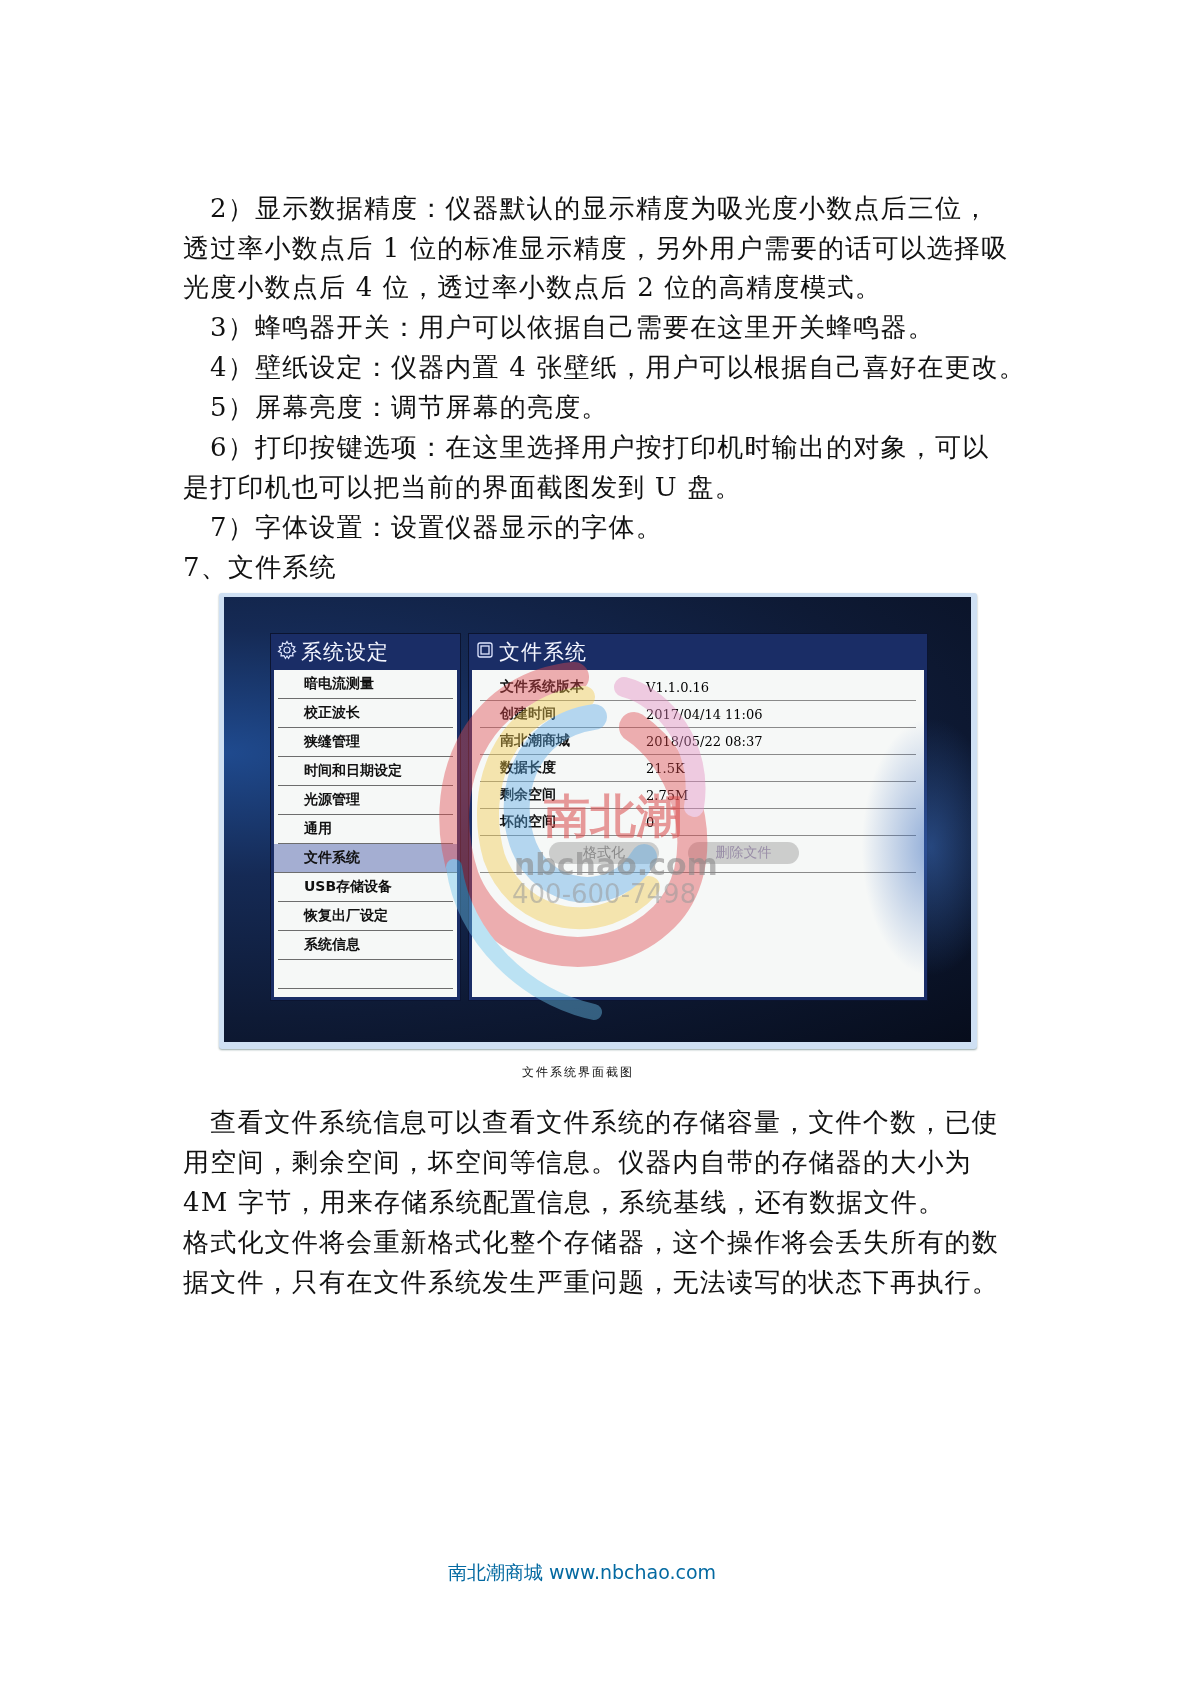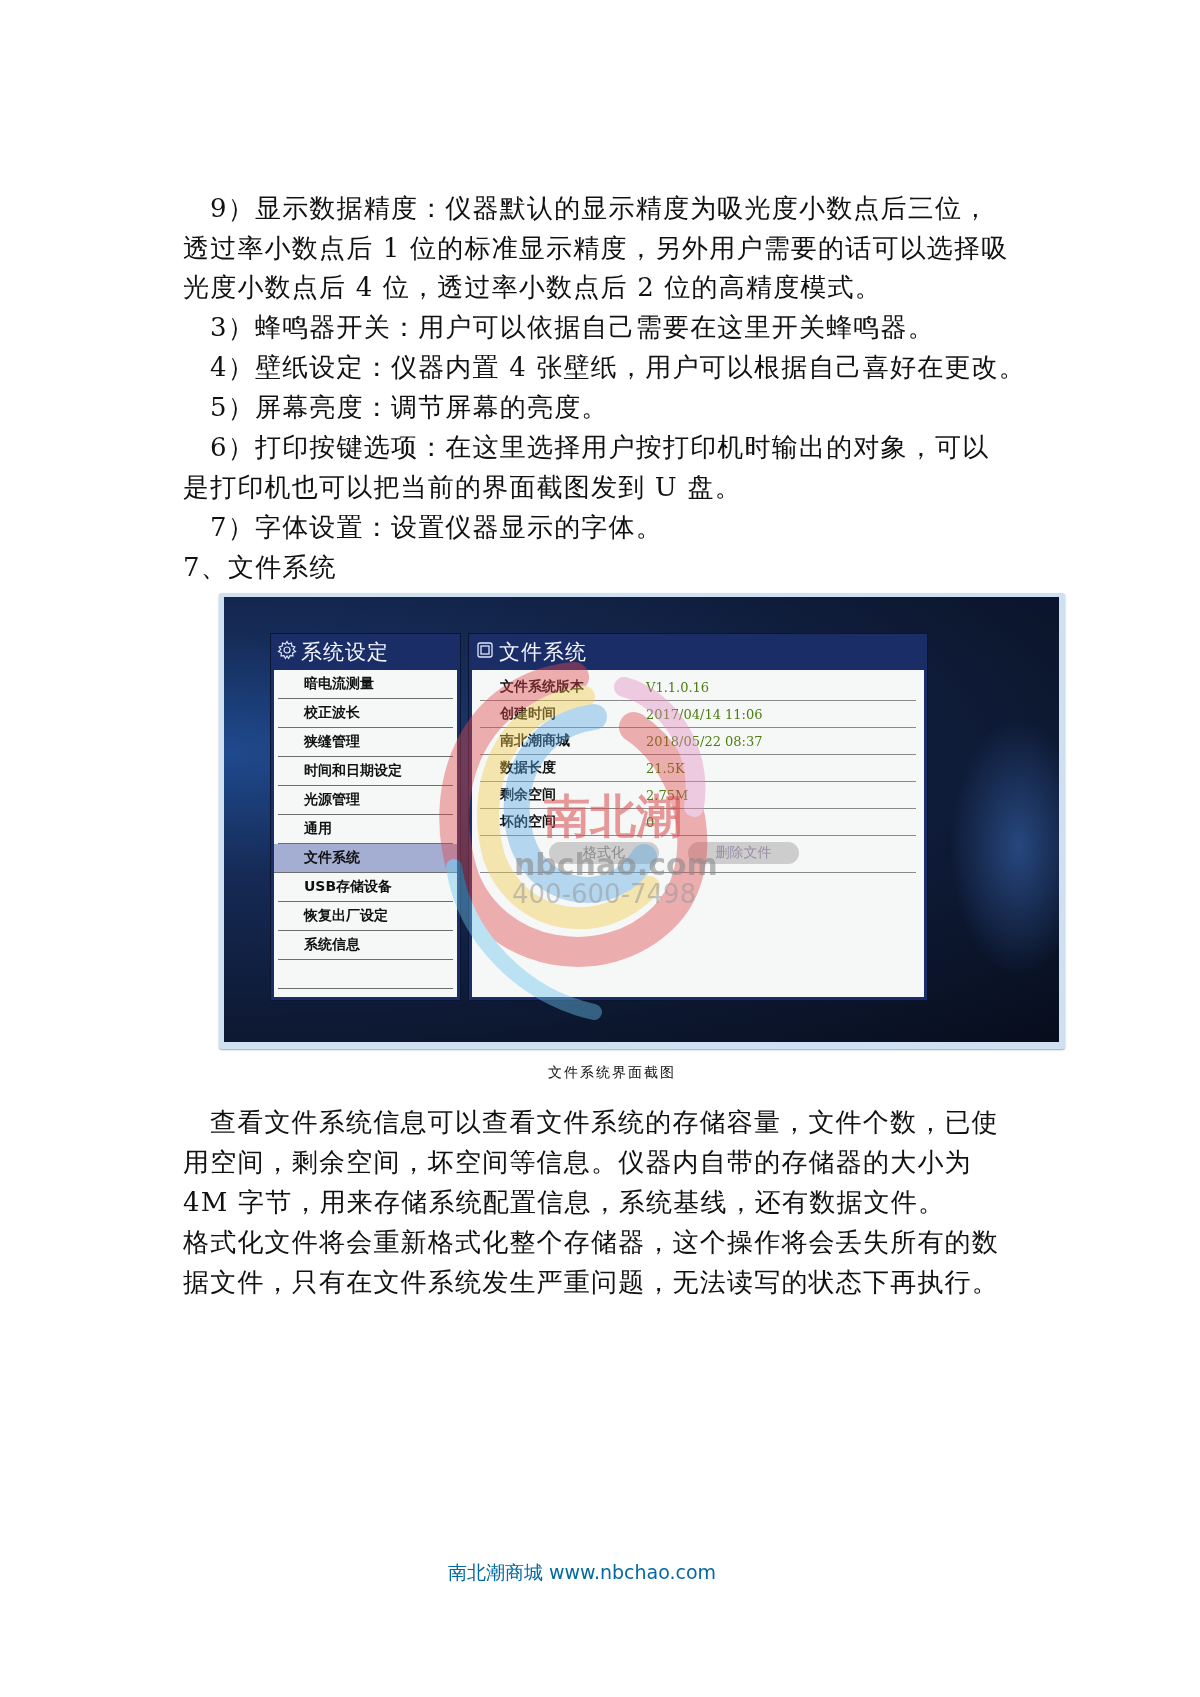--- a/index.html
+++ b/index.html
@@ -2,21 +2,21 @@
 <html><head>
 <meta charset="utf-8">
 <style>
   html, body { margin: 0; padding: 0; background: #ffffff; }
   body { width: 1200px; height: 1697px; position: relative; overflow: hidden;
          font-family: "DejaVu Serif", "Liberation Serif", serif; color: #111; }
   .line { position: absolute; left: 183px; font-size: 26px; line-height: 40px; white-space: nowrap; letter-spacing: 1.2px; }
   .indent { left: 210px; }
 
   
-  .shot { position: absolute; left: 219px; top: 593px; width: 846px; height: 456px;
+  .shot { position: absolute; left: 219px; top: 593px; width: 758px; height: 456px;
           background: #cfe0f3; border-radius: 3px; box-shadow: 0 1px 2px #9aa; }
   .shot-inner { position: absolute; left: 5px; top: 4px; right: 6px; bottom: 7px;
           background: radial-gradient(ellipse at 0% 35%, #1f4a8e 0%, #152a55 30%, #0e1a35 65%, #070d1c 100%); overflow: hidden; }
   .shot-inner::after { content: ""; position: absolute; right: -30px; top: 120px; width: 140px; height: 260px;
           background: radial-gradient(ellipse, rgba(60,110,190,0.55) 0%, rgba(20,40,80,0) 70%); }
 
   .panel { position: absolute; top: 36px; bottom: 41px; background: #1a2d66; border: 1px solid #0b1430; }
   .panel-left { left: 46px; width: 189px; }
   .panel-right { left: 244px; width: 458px; }
   .panel-head { height: 36px; display: flex; align-items: center; padding-left: 6px; color: #f4f6ff;
@@ -26,35 +26,35 @@
   .panel-right .panel-body { right: 3px; }
 
   .menu-item { height: 28px; border-bottom: 1px solid #6d6d6d; margin: 0 4px; padding-left: 26px;
           display: flex; align-items: center; font-family: "DejaVu Sans", sans-serif; font-weight: bold;
           font-size: 14px; color: #111; }
   .menu-item.active { background: #a4aed2; margin: 0; padding-left: 30px; }
   .menu-item.blank { border-bottom: 1px solid #6d6d6d; }
 
   .info-row { height: 26px; border-bottom: 1px solid #8a8a8a; margin: 0 8px 0 8px; display: flex; align-items: center; }
   .info-label { width: 146px; padding-left: 20px; font-family: "DejaVu Sans", sans-serif; font-weight: bold; font-size: 14px; color: #111; }
-  .info-value { font-family: "DejaVu Serif", serif; font-size: 13px; color: #4d7c0f; }
+  .info-value { font-family: "DejaVu Serif", serif; font-size: 13px; color: #000000; }
   .btn-row { height: 36px; border-bottom: 1px solid #8a8a8a; margin: 0 8px; position: relative; }
   .btn { position: absolute; top: 6px; height: 22px; background: rgba(170,170,170,0.55); border-radius: 11px;
          font-family: "DejaVu Sans", sans-serif; font-size: 14px; color: #8a8a8a; display: flex; align-items: center; justify-content: center; }
 
   .watermark { position: absolute; pointer-events: none; }
 
-  .caption { position: absolute; left: 548px; top: 1064px; font-size: 14px; letter-spacing: 2px; }
+  .caption { position: absolute; left: 522px; top: 1064px; font-size: 12px; letter-spacing: 2px; }
   .footer { position: absolute; left: 448px; top: 1560px; font-family: "DejaVu Sans", sans-serif; font-size: 19px; color: #0369a1; }
 </style>
 </head>
 <body>
 
 <div>
-  <div class="line indent" style="top:188px">9）显示数据精度：仪器默认的显示精度为吸光度小数点后三位，</div>
+  <div class="line indent" style="top:188px">2）显示数据精度：仪器默认的显示精度为吸光度小数点后三位，</div>
   <div class="line" style="top:228px">透过率小数点后 1 位的标准显示精度，另外用户需要的话可以选择吸</div>
   <div class="line" style="top:267px">光度小数点后 4 位，透过率小数点后 2 位的高精度模式。</div>
   <div class="line indent" style="top:307px">3）蜂鸣器开关：用户可以依据自己需要在这里开关蜂鸣器。</div>
   <div class="line indent" style="top:347px">4）壁纸设定：仪器内置 4 张壁纸，用户可以根据自己喜好在更改。</div>
   <div class="line indent" style="top:387px">5）屏幕亮度：调节屏幕的亮度。</div>
   <div class="line indent" style="top:427px">6）打印按键选项：在这里选择用户按打印机时输出的对象，可以</div>
   <div class="line" style="top:467px">是打印机也可以把当前的界面截图发到 U 盘。</div>
   <div class="line indent" style="top:507px">7）字体设置：设置仪器显示的字体。</div>
   <div class="line" style="top:547px">7、文件系统</div>
 </div>

